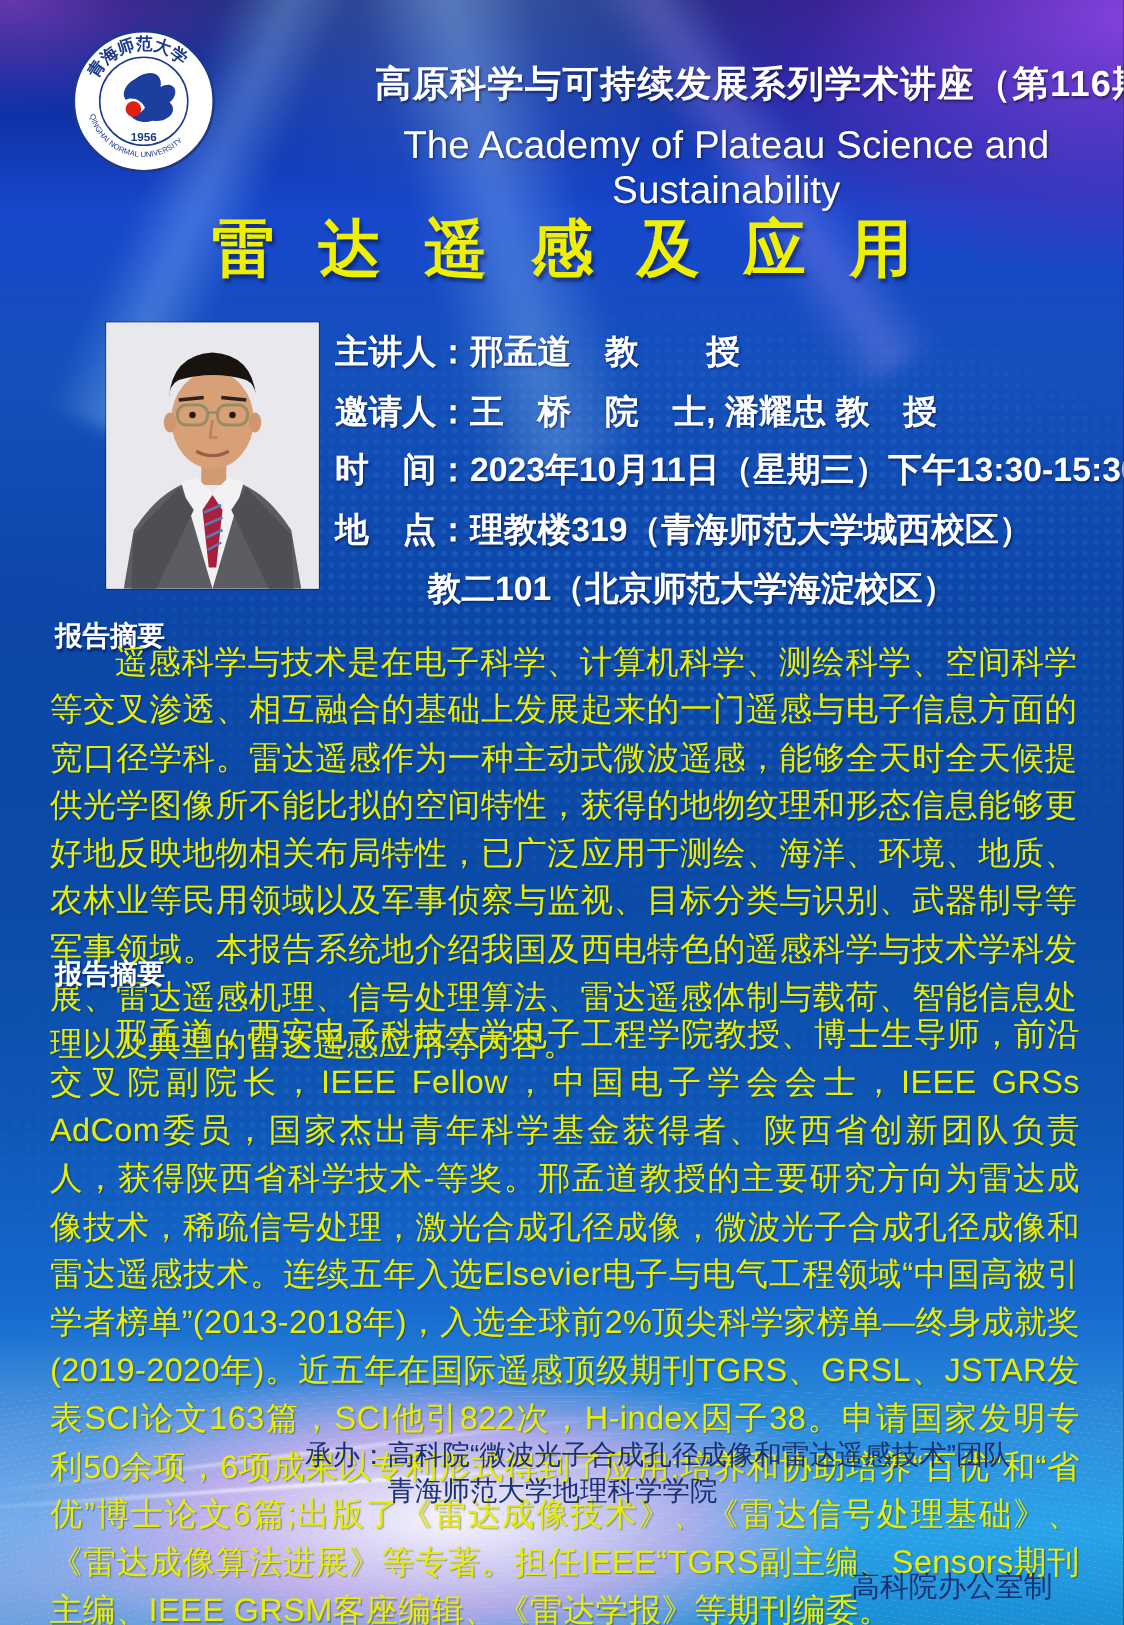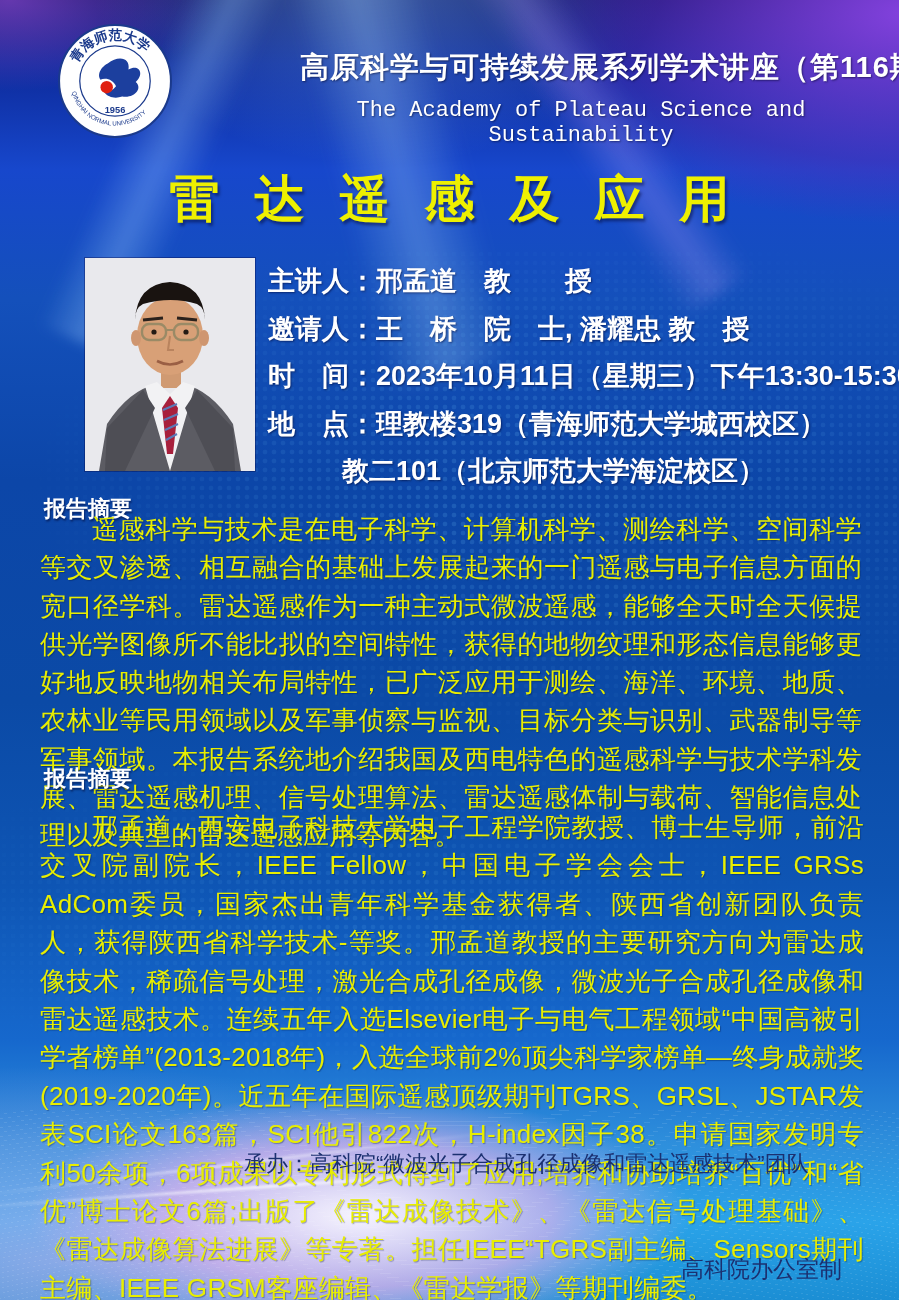--- a/index.html
+++ b/index.html
@@ -45,21 +45,21 @@
     background:linear-gradient(90deg,transparent,rgba(255,255,255,.75),transparent); filter:blur(1px); }
   .streak1{ left:-40px; top:1185px; width:620px; transform:rotate(-4deg); }
   .streak2{ left:-20px; top:1162px; width:520px; transform:rotate(-7deg); opacity:.7; }
 
   
   .seal{ position:absolute; left:58px; top:24px; width:114px; height:114px; }
   .apss{ position:absolute; left:184px; top:32px; width:108px; height:108px; }
   .header-titles{ position:absolute; left:300px; top:48px; width:562px; }
   .header-cn{ color:#fff; font-size:29px; font-weight:700; letter-spacing:1px; white-space:nowrap;
     text-shadow:1px 1px 2px rgba(0,0,30,.5); }
-  .header-en{ color:#fff; font-size:22px; font-family:Liberation Mono, monospace; text-align:center;
+  .header-en{ color:#fff; font-size:31px; font-family:Liberation Sans, sans-serif; text-align:center;
     margin-top:10px; text-shadow:1px 1px 2px rgba(0,0,30,.5); }
 
   
   .main-title{ position:absolute; left:0; right:0; top:166px; text-align:center;
     color:#eef000; font-size:50px; font-weight:900; letter-spacing:35px; margin-right:-35px;
     text-shadow:2px 3px 3px rgba(0,0,40,.45); }
 
   
   .photo{ position:absolute; left:85px; top:258px; width:170px; height:213px; background:#e9e9ed;
     box-shadow:0 0 0 1px rgba(0,0,60,.35); }
@@ -167,18 +167,19 @@
   <div class="body-text abstract-body">遥感科学与技术是在电子科学、计算机科学、测绘科学、空间科学等交叉渗透、相互融合的基础上发展起来的一门遥感与电子信息方面的宽口径学科。雷达遥感作为一种主动式微波遥感，能够全天时全天候提供光学图像所不能比拟的空间特性，获得的地物纹理和形态信息能够更好地反映地物相关布局特性，已广泛应用于测绘、海洋、环境、地质、农林业等民用领域以及军事侦察与监视、目标分类与识别、武器制导等军事领域。本报告系统地介绍我国及西电特色的遥感科学与技术学科发展、雷达遥感机理、信号处理算法、雷达遥感体制与载荷、智能信息处理以及典型的雷达遥感应用等内容。</div>
 
   <div class="sec-h bio-h">报告摘要</div>
   <div class="body-text bio-body">邢孟道，西安电子科技大学电子工程学院教授、博士生导师，前沿交叉院副院长，IEEE Fellow，中国电子学会会士，IEEE GRSs AdCom委员，国家杰出青年科学基金获得者、陕西省创新团队负责人，获得陕西省科学技术-等奖。邢孟道教授的主要研究方向为雷达成像技术，稀疏信号处理，激光合成孔径成像，微波光子合成孔径成像和雷达遥感技术。连续五年入选Elsevier电子与电气工程领域“中国高被引学者榜单”(2013-2018年)，入选全球前2%顶尖科学家榜单—终身成就奖(2019-2020年)。近五年在国际遥感顶级期刊TGRS、GRSL、JSTAR发表SCI论文163篇，SCI他引822次，H-index因子38。申请国家发明专利50余项，6项成果以专利形式得到了应用;培养和协助培养“百优"和“省优”博士论文6篇;出版了《雷达成像技术》、《雷达信号处理基础》、《雷达成像算法进展》等专著。担任IEEE“TGRS副主编、Sensors期刊主编、IEEE GRSM客座编辑、《雷达学报》等期刊编委。</div>
 
   <div class="footer">
     <div class="f-row">
       <div class="f-label">承办：</div>
       <div class="f-lines">
         <div>高科院“微波光子合成孔径成像和雷达遥感技术”团队</div>
+        <div>青海师范大学地理科学学院</div>
       </div>
     </div>
   </div>
   <div class="credit">高科院办公室制</div>
 
 </div>
 
 </body></html>

